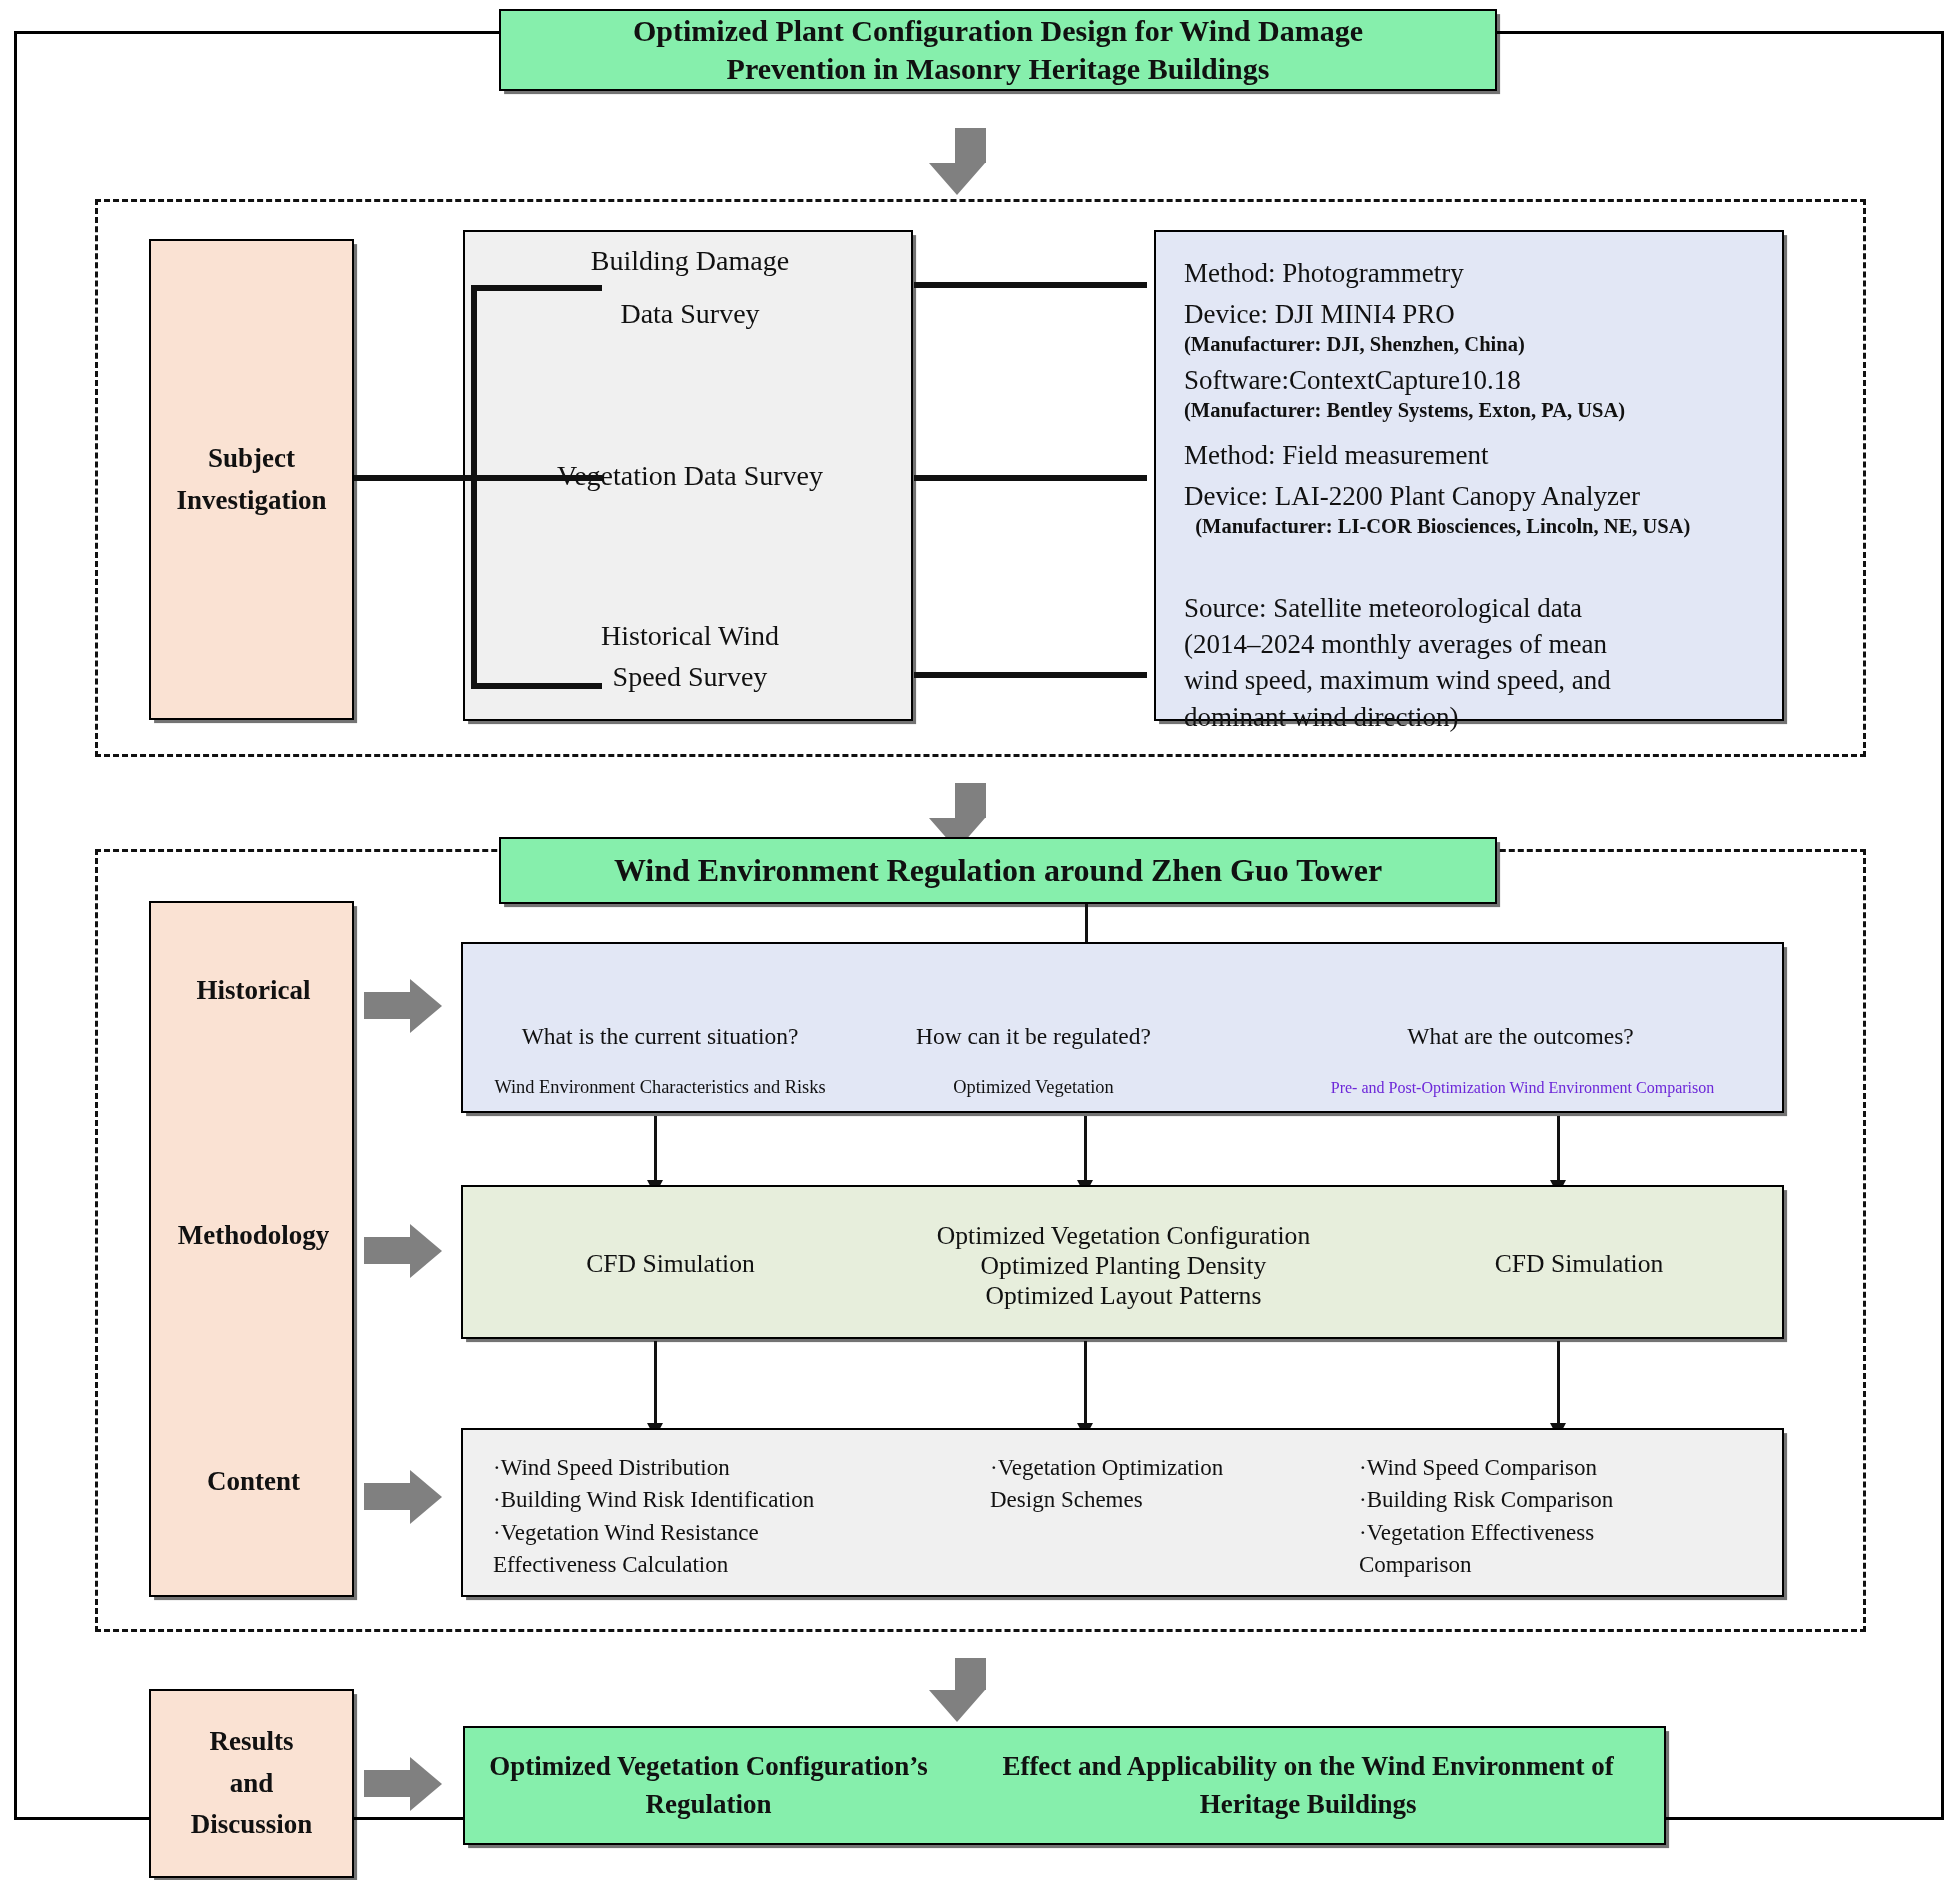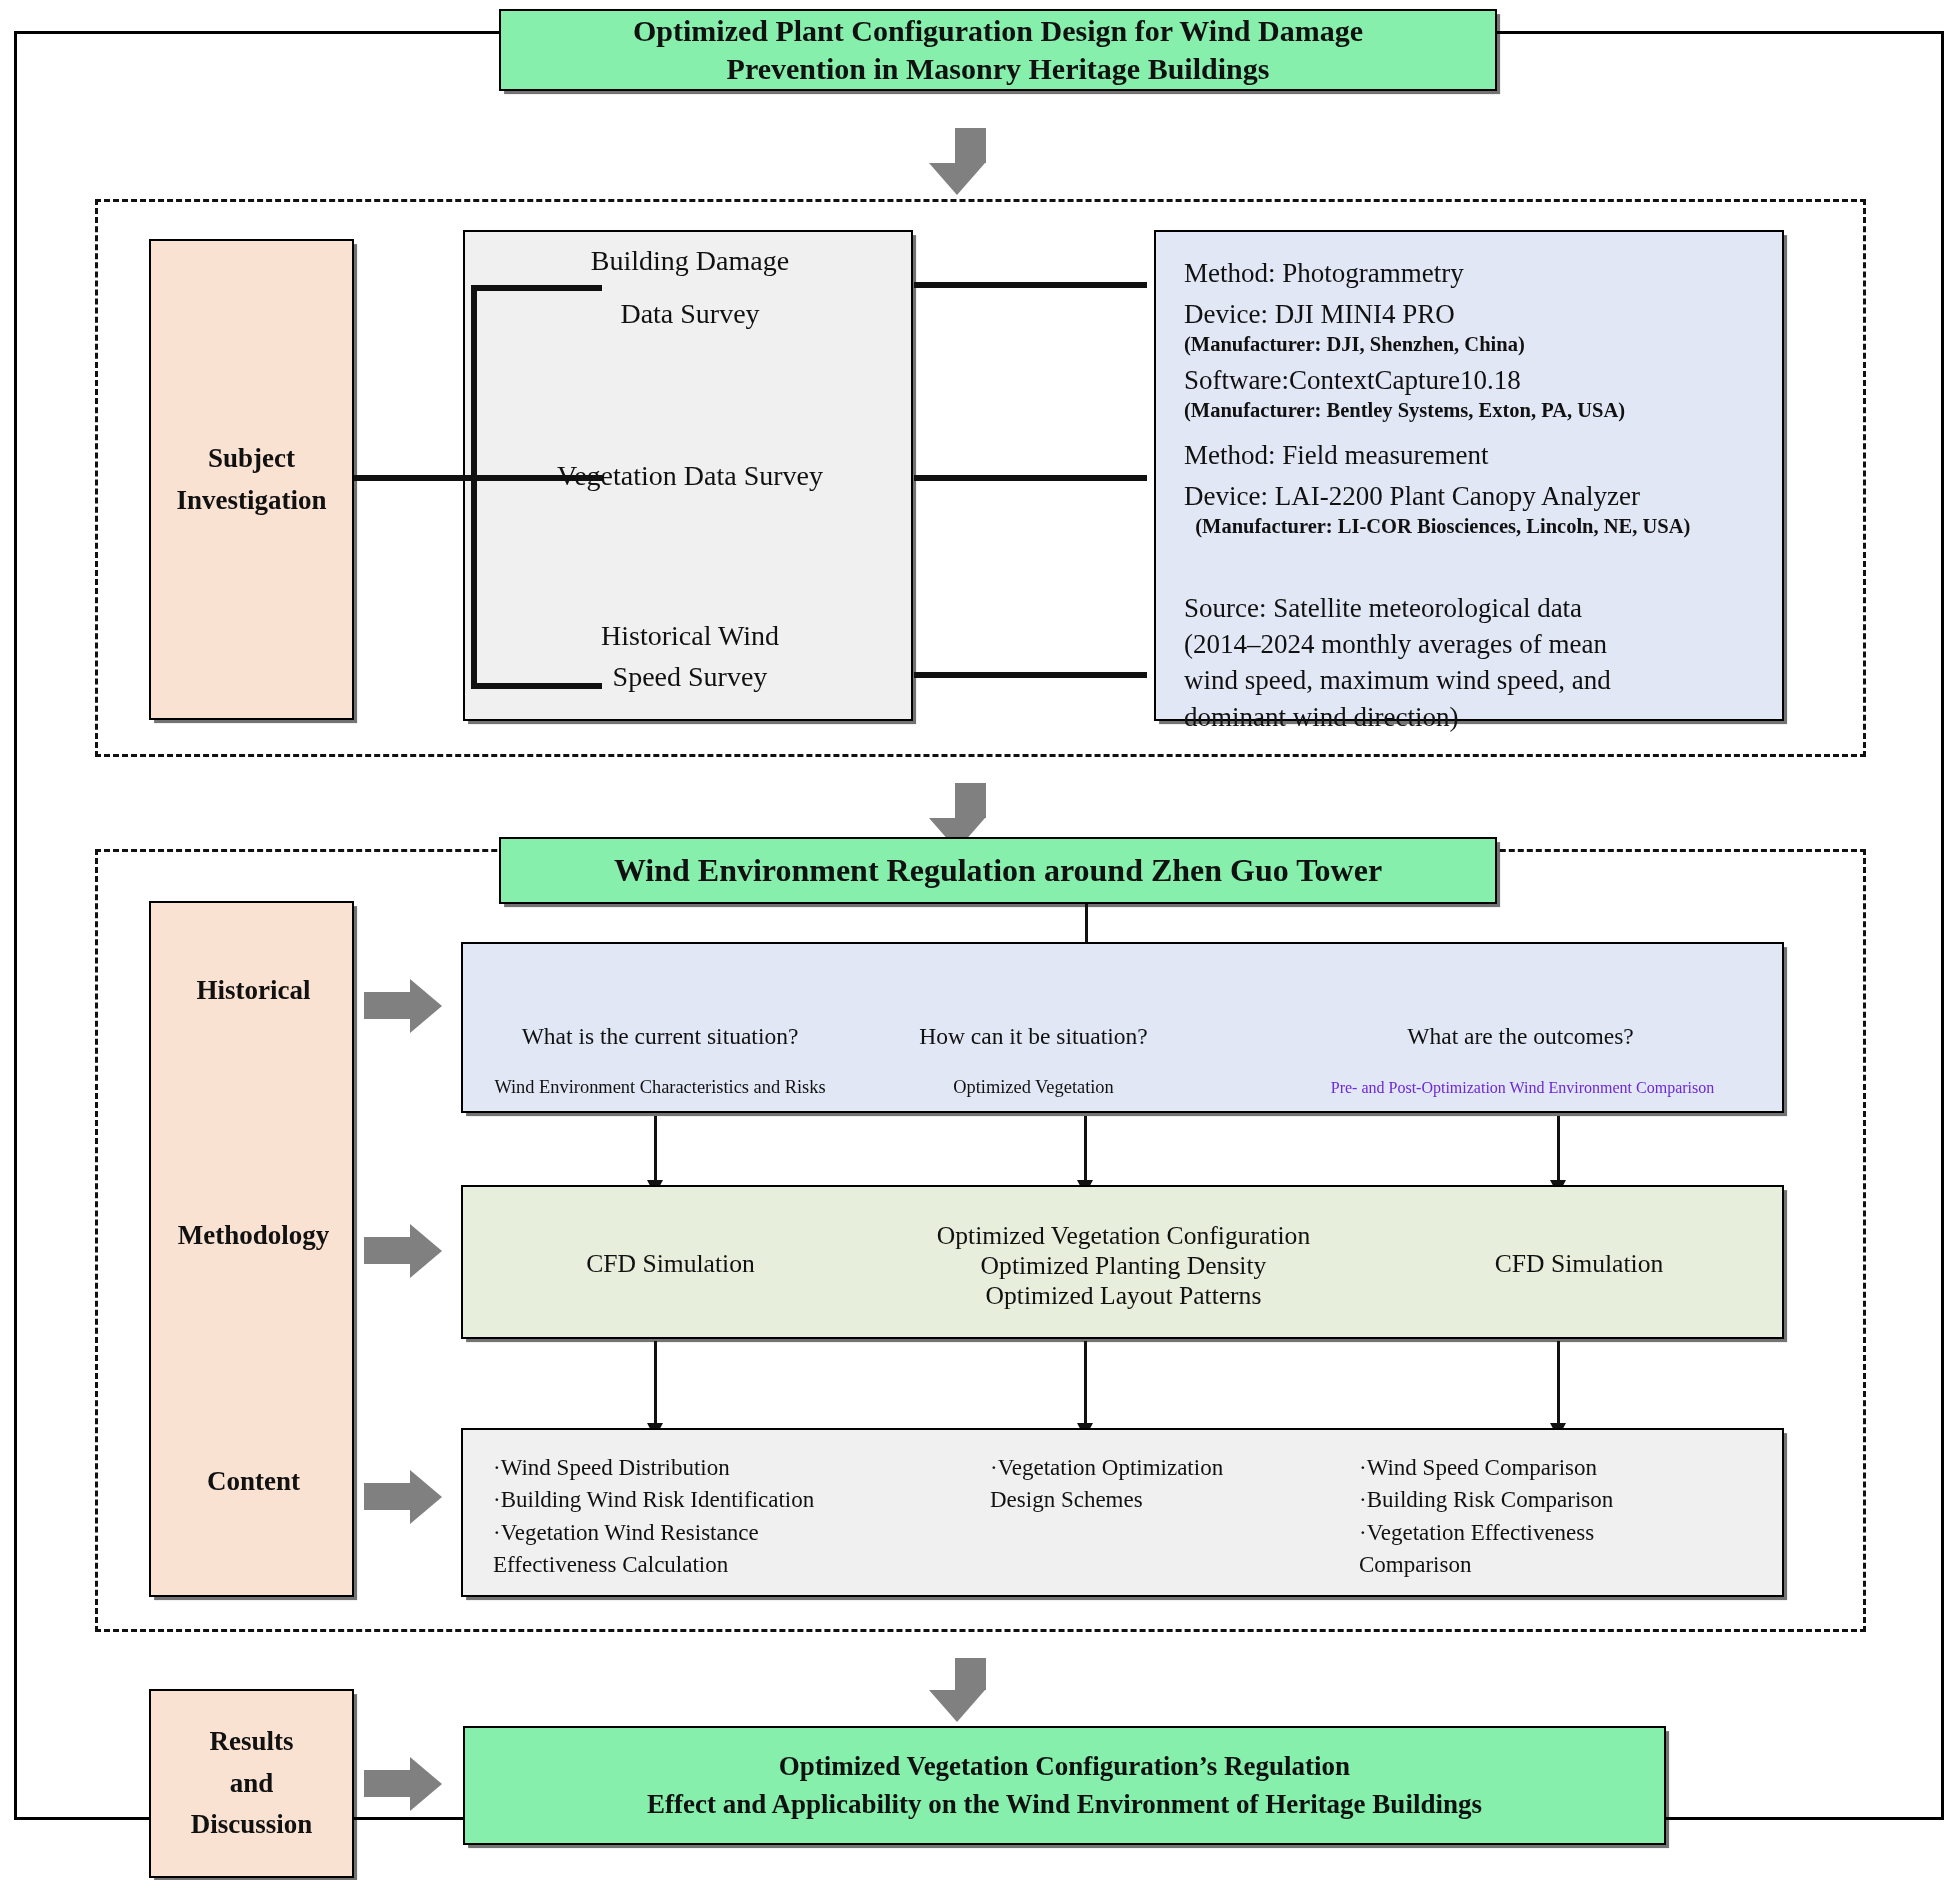--- a/index.html
+++ b/index.html
@@ -177,21 +177,21 @@
   <div class="abs thin-v" style="left:1084px;top:952px;width:2.6px;height:68px;"></div>
   <div class="abs arrowhead" style="left:1077px;top:1018px;"></div>
   <div class="abs thin-v" style="left:1557px;top:952px;width:2.6px;height:68px;"></div>
   <div class="abs arrowhead" style="left:1550px;top:1018px;"></div>
 
   <div class="abs box box-blue" style="left:461px;top:942px;width:1323px;height:171px;">
     <div class="abs ctr" style="left:0px;top:77px;width:394px;height:31px;">
       <div class="t-q">What is the current situation?</div>
     </div>
     <div class="abs ctr" style="left:404px;top:77px;width:333px;height:31px;">
-      <div class="t-q">How can it be situation?</div>
+      <div class="t-q">How can it be regulated?</div>
     </div>
     <div class="abs ctr" style="left:799px;top:77px;width:517px;height:31px;">
       <div class="t-q">What are the outcomes?</div>
     </div>
 
     <div class="abs ctr" style="left:0px;top:131px;width:394px;height:24.6px;">
       <div class="t-sub">Wind Environment Characteristics and Risks</div>
     </div>
     <div class="abs ctr" style="left:404px;top:131px;width:333px;height:24.6px;">
       <div class="t-sub">Optimized Vegetation</div>
@@ -257,19 +257,19 @@
     <div class="t-side">Results</div>
     <div class="t-side">and</div>
     <div class="t-side">Discussion</div>
   </div>
 
   <div class="fat-right" style="left:364px;top:1757px;width:82px;height:53px;">
     <div class="shaft" style="left:0;top:13.3px;width:46px;height:27px;"></div>
     <div class="head" style="left:46px;top:0;"></div>
   </div>
 
-  <div class="abs box box-title ctr" style="left:463px;top:1726px;width:1203px;height:119px;flex-direction:column;font-family:Liberation Serif, serif;">
+  <div class="abs box box-title ctr" style="left:463px;top:1726px;width:1203px;height:119px;flex-direction:row;font-family:Liberation Serif, serif;">
     <div class="t-bottom">Optimized Vegetation Configuration’s Regulation</div>
     <div class="t-bottom">Effect and Applicability on the Wind Environment of Heritage Buildings</div>
   </div>
 
 </div>
 
 
 </body></html>

